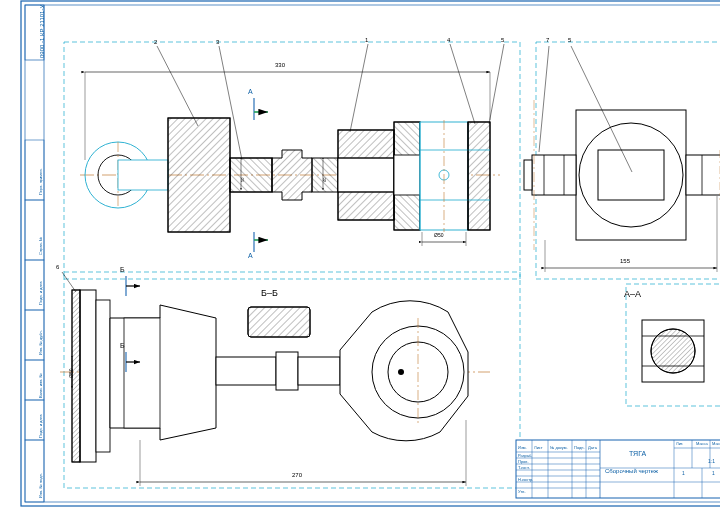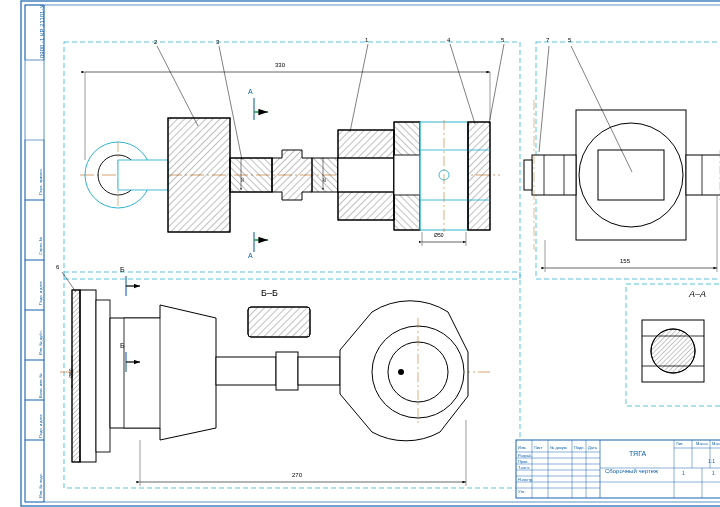--- a/index.html
+++ b/index.html
@@ -247,21 +247,21 @@
 
   <div class="lbl sm" style="left:600px;top:258px;">155</div>
   <div class="lbl xtiny rot90" style="left:706px;top:182px;">50</div>
 
   <div class="lbl md" style="left:100px;top:266px;">Б</div>
   <div class="lbl md" style="left:100px;top:342px;">Б</div>
   <div class="lbl tiny rot90" style="left:48px;top:378px;">Ø50</div>
   <div class="lbl sm" style="left:272px;top:472px;">270</div>
 
   <div class="lbl lg" style="left:241px;top:288px;">Б–Б</div>
-  <div class="lbl lg" style="left:669px;top:289px;font-style:italic;">A–A</div>
+  <div class="lbl lg" style="left:604px;top:289px;">A–A</div>
 
   <div class="lbl xtiny blue" style="left:498px;top:445px;">Изм.</div>
   <div class="lbl xtiny blue" style="left:514px;top:445px;">Лист</div>
   <div class="lbl xtiny blue" style="left:530px;top:445px;">№ докум.</div>
   <div class="lbl xtiny blue" style="left:554px;top:445px;">Подп.</div>
   <div class="lbl xtiny blue" style="left:568px;top:445px;">Дата</div>
 
   <div class="lbl xtiny blue" style="left:498px;top:453px;">Разраб.</div>
   <div class="lbl xtiny blue" style="left:498px;top:459px;">Пров.</div>
   <div class="lbl xtiny blue" style="left:498px;top:465px;">Т.конт.</div>

